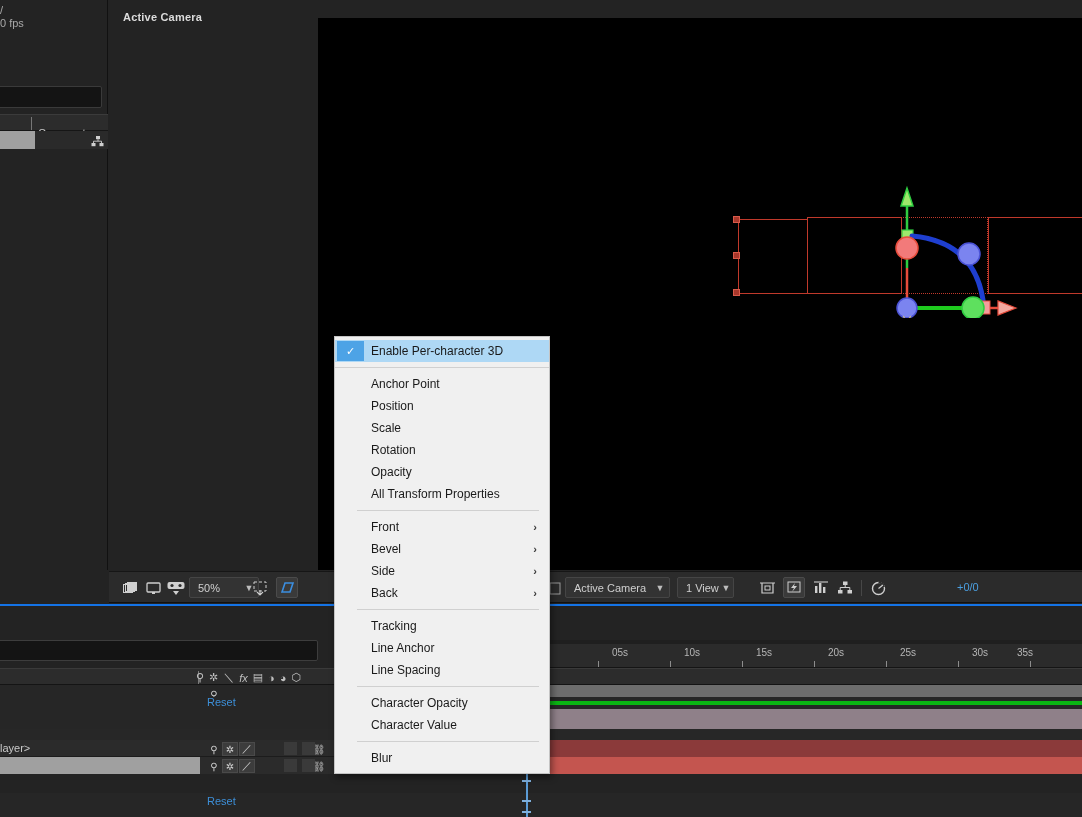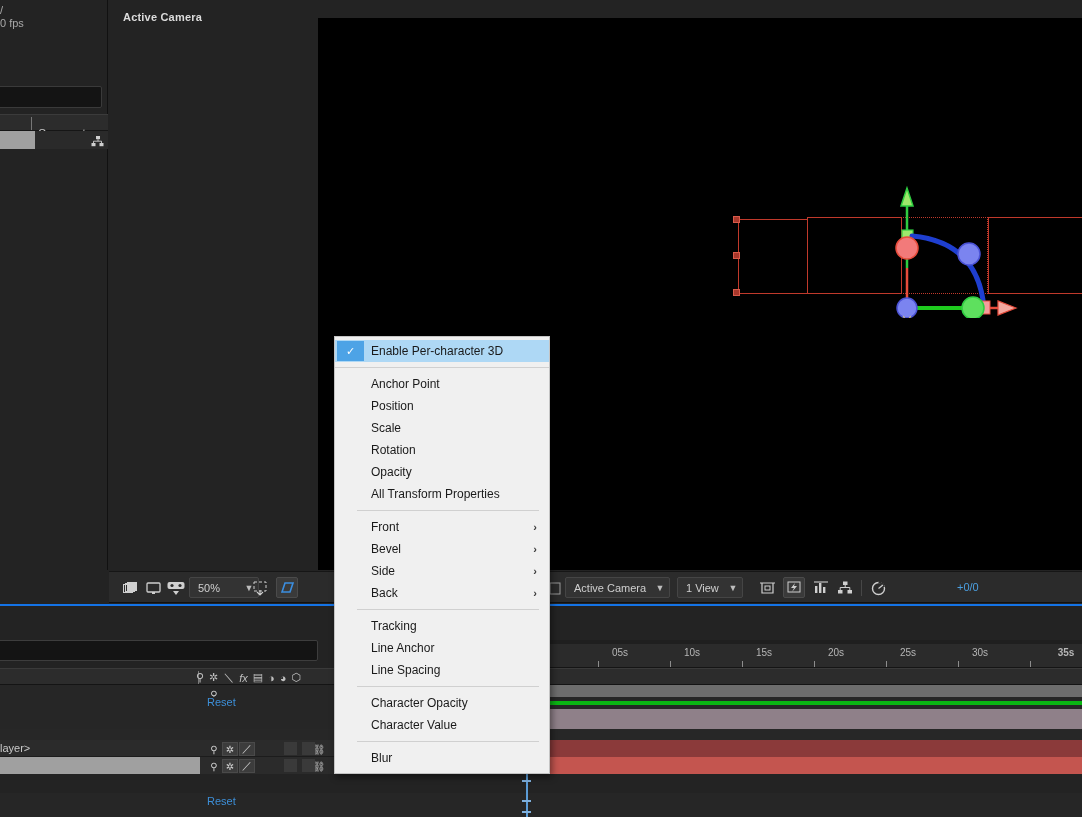--- a/index.html
+++ b/index.html
@@ -265,21 +265,21 @@
     <div class="vt-icon" style="left:436px;">
       <svg width="12" height="13" viewBox="0 0 12 13">
           <rect x="1" y="1" width="10" height="11" fill="none" stroke="#9a9a9a"></rect>
         </svg>
     </div>
 
     <div class="combo" style="left:456px; width:105px;">
       <span class="cval">Active Camera</span>
       <span class="chev">▼</span>
     </div>
-    <div class="combo" style="left:568px; width:66px;">
+    <div class="combo" style="left:568px; width:57px;">
       <span class="cval">1 View</span>
       <span class="chev">▼</span>
     </div>
 
     <div class="vt-icon" style="left:648px;">
       <svg width="17" height="14" viewBox="0 0 17 14">
         <path d="M1 2 H16 M3 2 V12 H14 V2" stroke="#cfcfcf" fill="none" stroke-width="1.2"></path>
         <rect x="6" y="5" width="5" height="4" fill="none" stroke="#cfcfcf"></rect>
       </svg>
     </div>
@@ -328,21 +328,21 @@
       <div class="tick-label" style="left:150px;">10s</div>
       <div class="tick-mark" style="left:150px;"></div>
       <div class="tick-label" style="left:222px;">15s</div>
       <div class="tick-mark" style="left:222px;"></div>
       <div class="tick-label" style="left:294px;">20s</div>
       <div class="tick-mark" style="left:294px;"></div>
       <div class="tick-label" style="left:366px;">25s</div>
       <div class="tick-mark" style="left:366px;"></div>
       <div class="tick-label" style="left:438px;">30s</div>
       <div class="tick-mark" style="left:438px;"></div>
-      <div class="tick-label" style="left:524px;font-weight:bold;">35s</div>
+      <div class="tick-label" style="left:483px;">35s</div>
       <div class="tick-mark" style="left:510px;"></div>
     </div>
 
     <div class="lyr-hdr">
       <div style="position:absolute;left:198px;top:2px;width:1px;height:13px;background:#7a7a7a;"></div>
       <div class="icons">
         <span class="hdr-ico">⚲</span>
         <span class="hdr-ico">✲</span>
         <span class="hdr-ico">＼</span>
         <span class="hdr-ico" style="font-style:italic;">fx</span>

